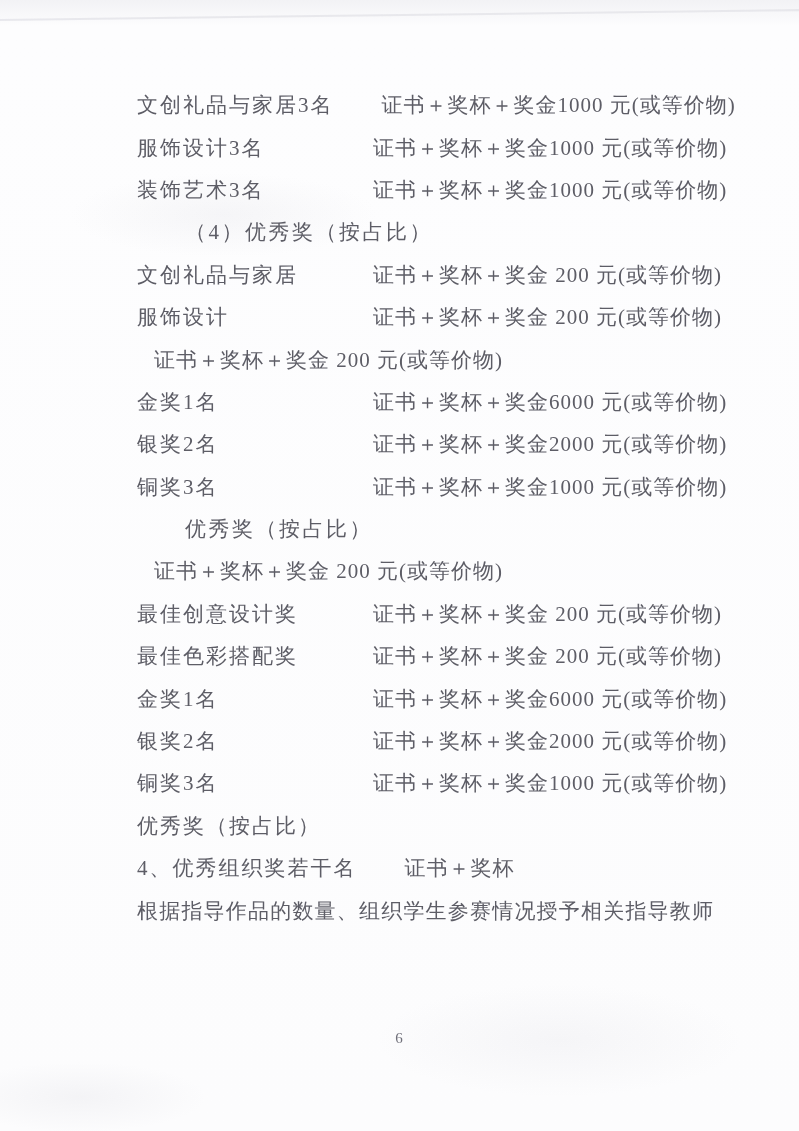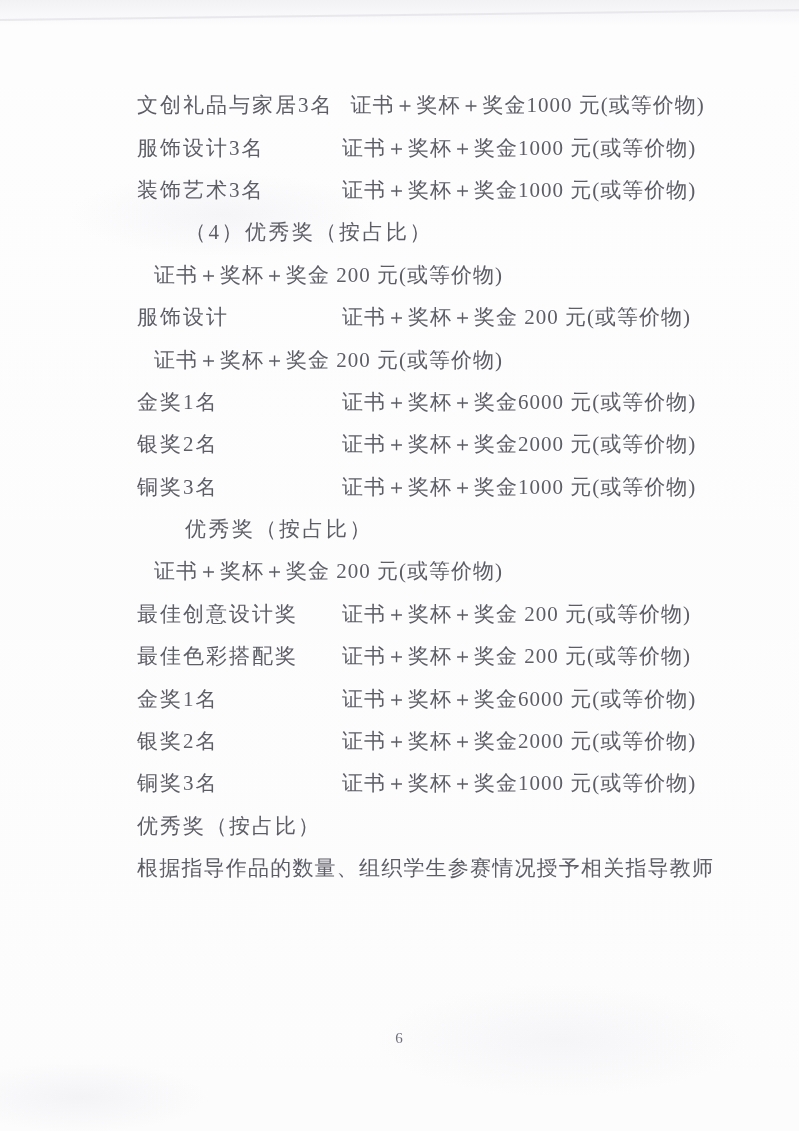--- a/index.html
+++ b/index.html
@@ -46,20 +46,21 @@
     top: 84px;
     width: 560px;
     color: var(--ink, #5d5d66);
     font-size: 21px;
   }
   .row {
     height: 42.4px;
     display: flex;
     align-items: center;
     white-space: pre;
+    gap: 31px;
   }
   .row .label {
     letter-spacing: 2px;
     flex: 0 0 auto;
   }
   .row--item .label {
     min-width: 188px;
   }
   .row--item .award {
     margin-left: 17px;
@@ -95,33 +96,34 @@
 <div class="page">
   <div class="scan-edge"></div>
   <div class="paper-noise"></div>
 
   <div class="content">
 
   <div class="row row--item"><span class="label">文创礼品与家居3名</span><span class="award">证书＋奖杯＋奖金1000 元(或等价物)</span></div>
       <div class="row row--item"><span class="label">服饰设计3名</span><span class="award">证书＋奖杯＋奖金1000 元(或等价物)</span></div>
       <div class="row row--item"><span class="label">装饰艺术3名</span><span class="award">证书＋奖杯＋奖金1000 元(或等价物)</span></div>
       <div class="row row--heading"><span class="label">（4）优秀奖（按占比）</span></div>
-      <div class="row row--item"><span class="award">证书＋奖杯＋奖金 200 元(或等价物)</span></div>
+      <div class="row row--item"><span class="label">文创礼品与家居</span><span class="award">证书＋奖杯＋奖金 200 元(或等价物)</span></div>
       <div class="row row--item"><span class="label">服饰设计</span><span class="award">证书＋奖杯＋奖金 200 元(或等价物)</span></div>
       <div class="row row--item"><span class="award">证书＋奖杯＋奖金 200 元(或等价物)</span></div>
       <div class="row row--item"><span class="label">金奖1名</span><span class="award">证书＋奖杯＋奖金6000 元(或等价物)</span></div>
       <div class="row row--item"><span class="label">银奖2名</span><span class="award">证书＋奖杯＋奖金2000 元(或等价物)</span></div>
       <div class="row row--item"><span class="label">铜奖3名</span><span class="award">证书＋奖杯＋奖金1000 元(或等价物)</span></div>
       <div class="row row--heading"><span class="label">优秀奖（按占比）</span></div>
       <div class="row row--item"><span class="award">证书＋奖杯＋奖金 200 元(或等价物)</span></div>
       <div class="row row--item"><span class="label">最佳创意设计奖</span><span class="award">证书＋奖杯＋奖金 200 元(或等价物)</span></div>
       <div class="row row--item"><span class="label">最佳色彩搭配奖</span><span class="award">证书＋奖杯＋奖金 200 元(或等价物)</span></div>
       <div class="row row--item"><span class="label">金奖1名</span><span class="award">证书＋奖杯＋奖金6000 元(或等价物)</span></div>
       <div class="row row--item"><span class="label">银奖2名</span><span class="award">证书＋奖杯＋奖金2000 元(或等价物)</span></div>
       <div class="row row--item"><span class="label">铜奖3名</span><span class="award">证书＋奖杯＋奖金1000 元(或等价物)</span></div>
       <div class="row row--item"><span class="label">优秀奖（按占比）</span></div>
+      <div class="row row--item"><span class="label">4、优秀组织奖若干名</span><span class="award">证书＋奖杯</span></div>
       <div class="row row--paragraph">
         <span class="label">根据指导作品的数量、组织学生参赛情况授予相关指导教师</span>
       </div>
     </div>
 
   <div class="page-number">6</div>
 </div>
 
 </body></html>

